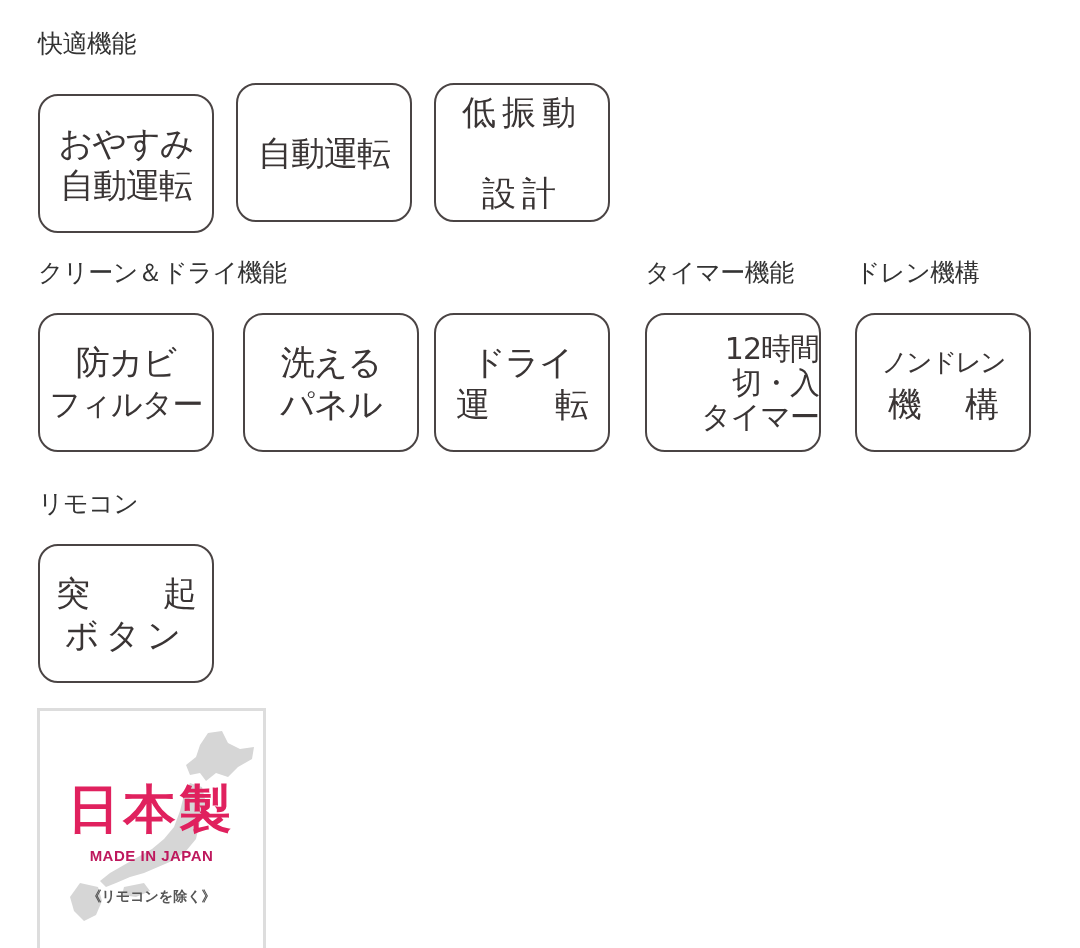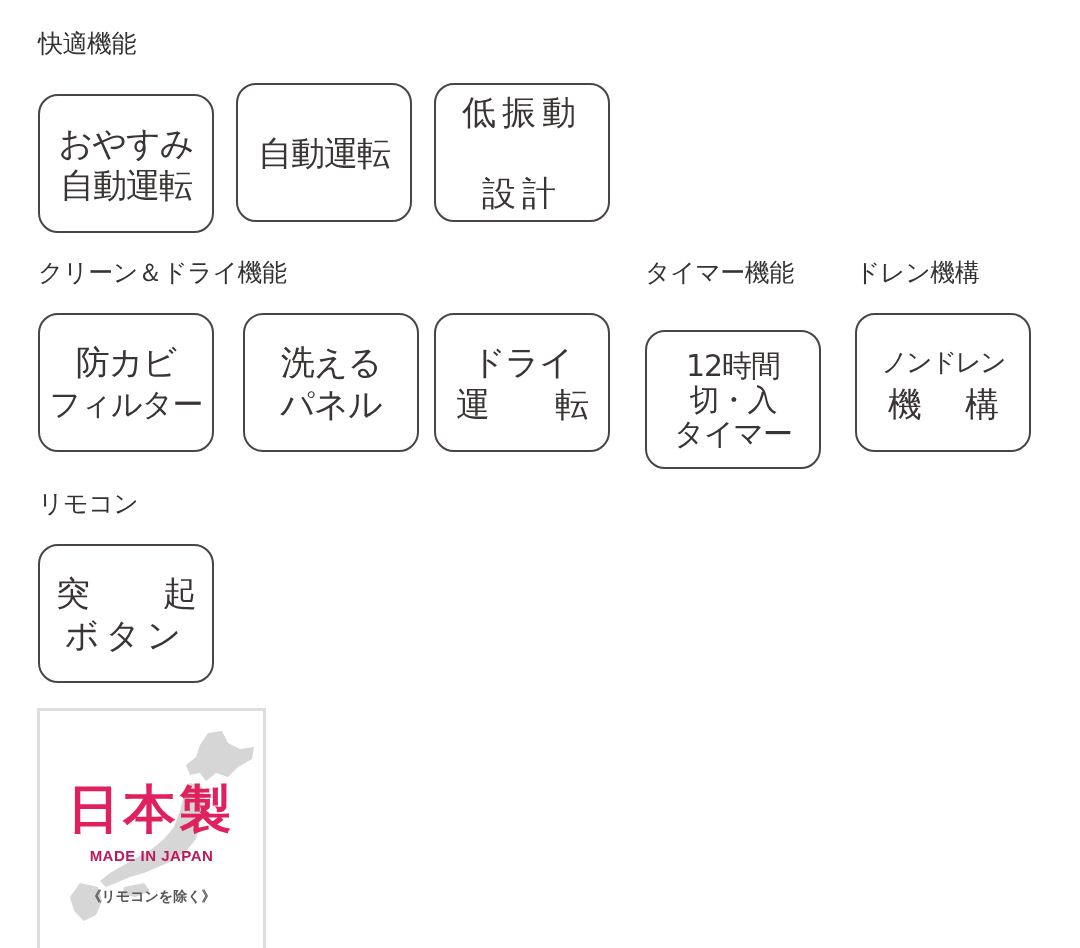--- a/index.html
+++ b/index.html
@@ -146,21 +146,21 @@
 <div class="feature-box" style="left:434px; top:313px;">
   <div class="line">ドライ</div>
   <div class="line spread">
     <span>運</span>
     <span>転</span>
   </div>
 </div>
 
 <div class="section-title" style="left:645px; top:257px;">タイマー機能</div>
 
-<div class="feature-box small" style="left:645px; top:330px;">
+<div class="feature-box small" style="left:645px; top:313px;align-items:flex-end;">
   <div class="line">12時間</div>
   <div class="line">切・入</div>
   <div class="line">タイマー</div>
 </div>
 
 <div class="section-title" style="left:855px; top:257px;">ドレン機構</div>
 
 <div class="feature-box" style="left:855px; top:313px;">
   <div class="line" style="font-size:26px; letter-spacing:-2px;">ノンドレン</div>
   <div class="line spread" style="width:110px;">

